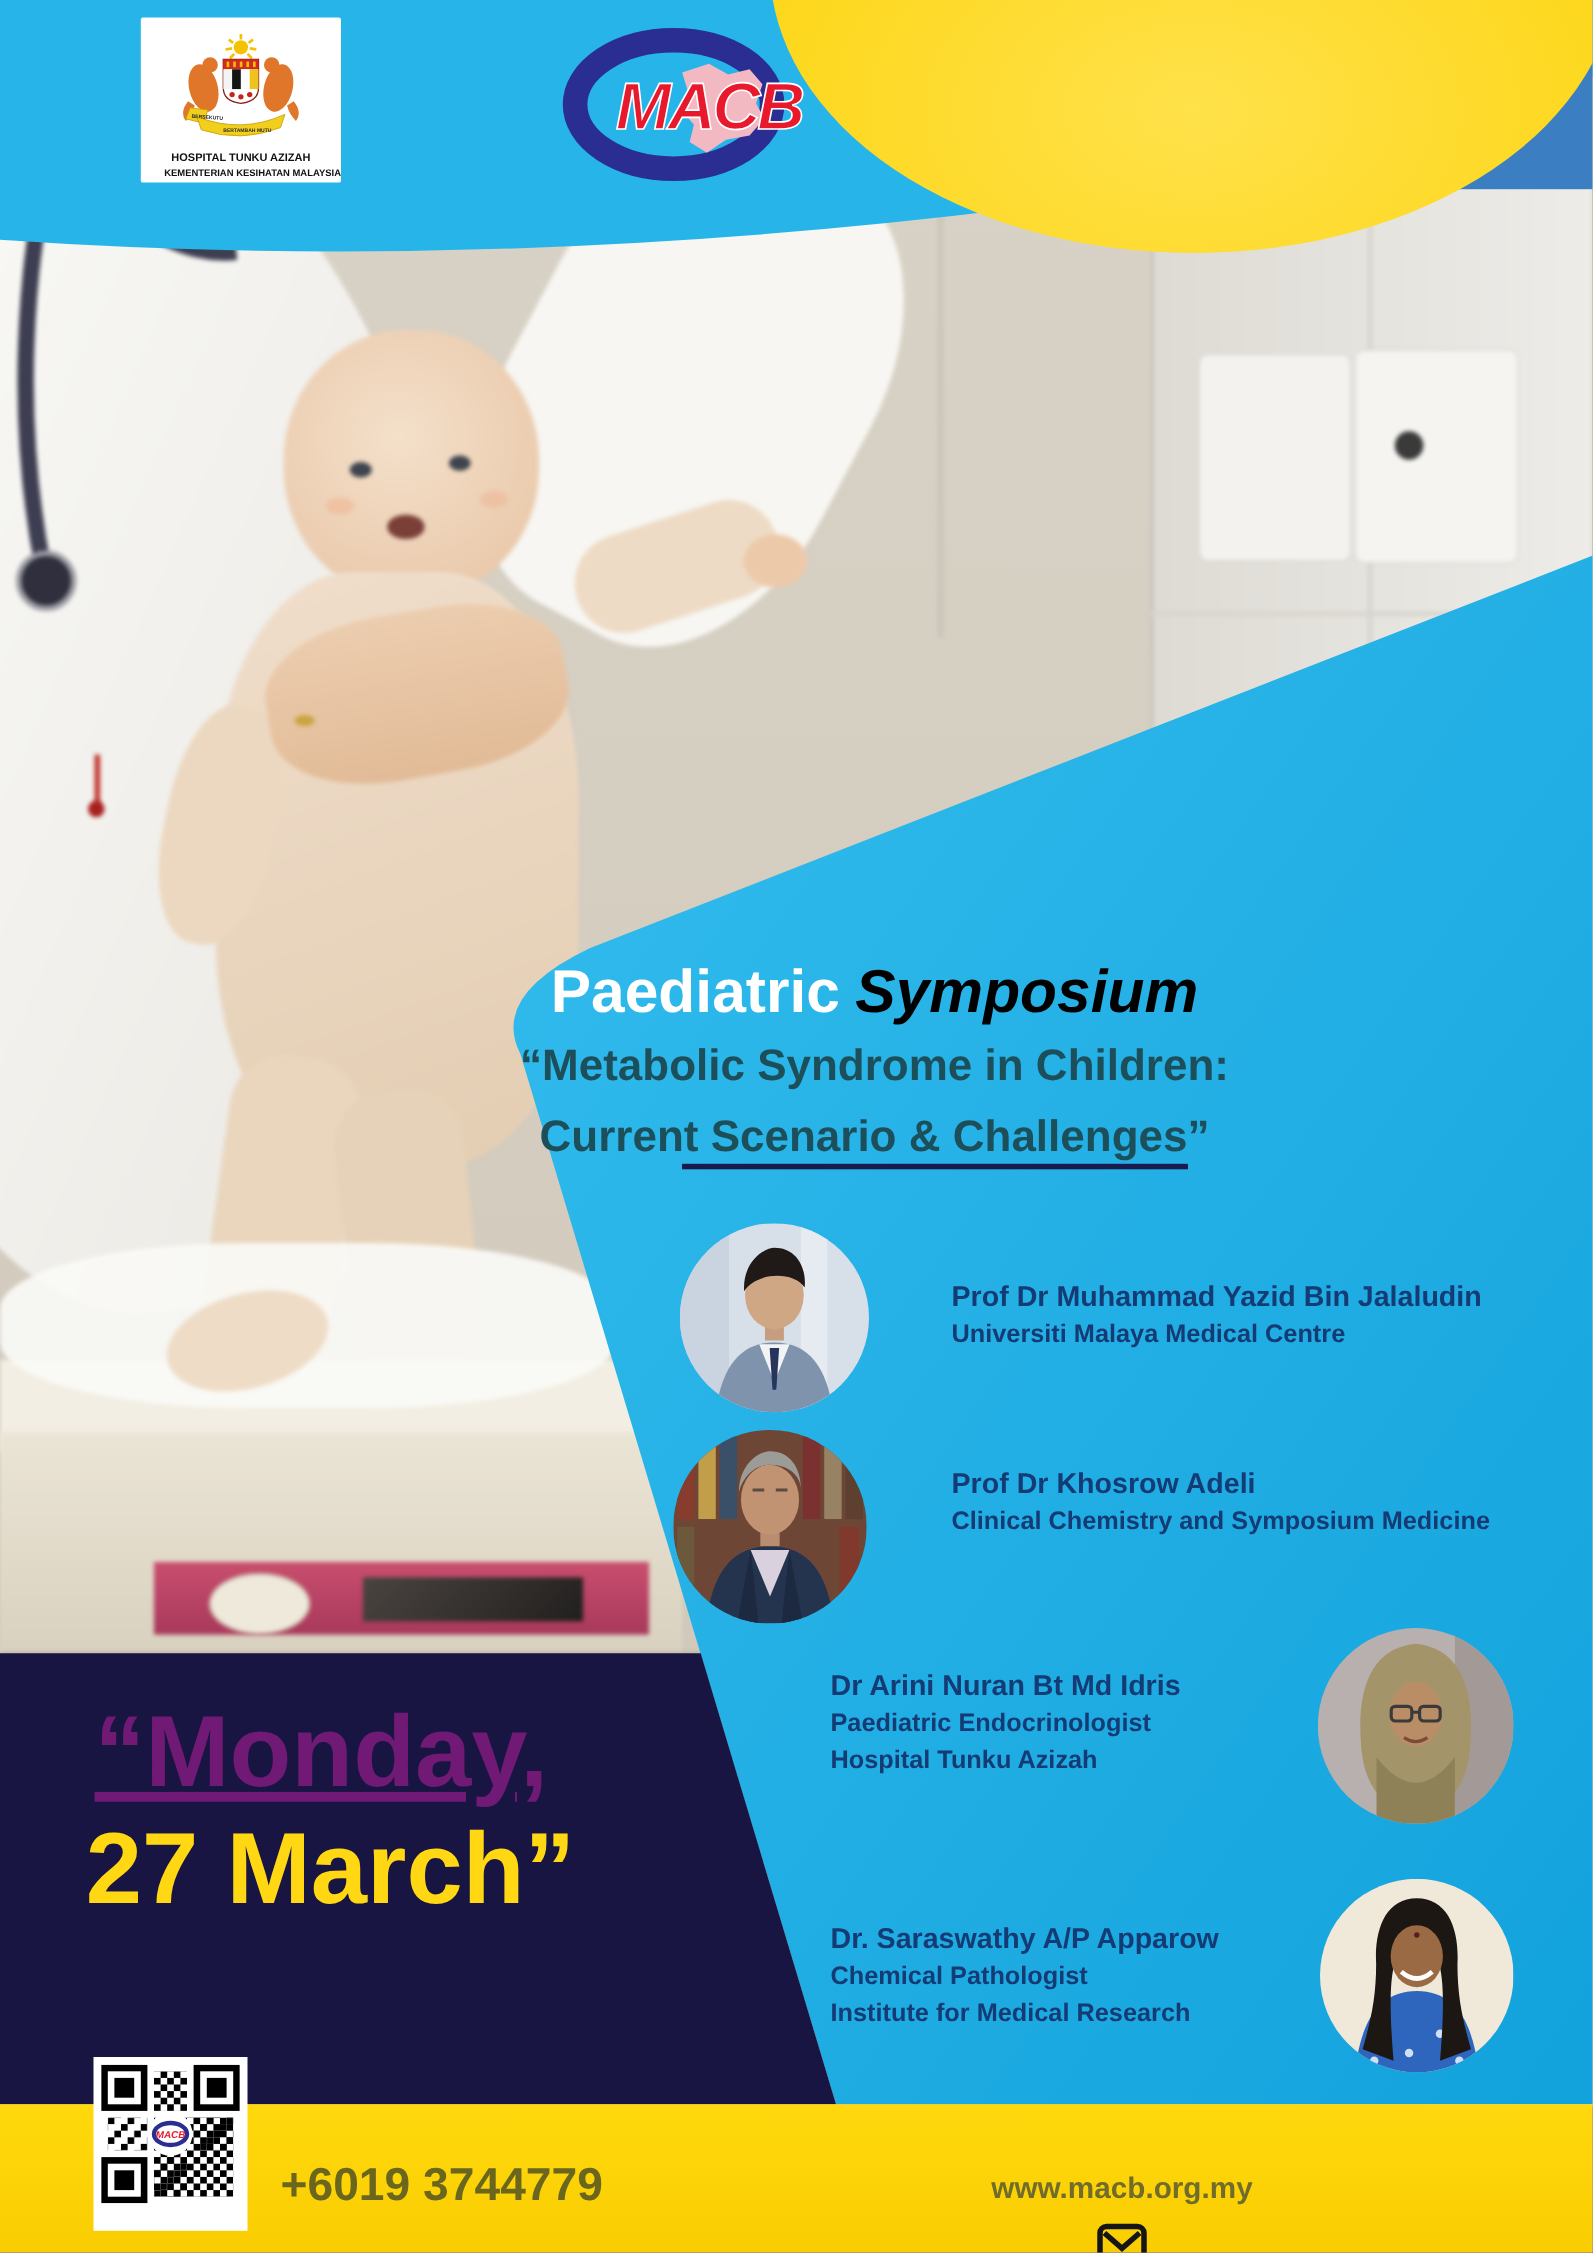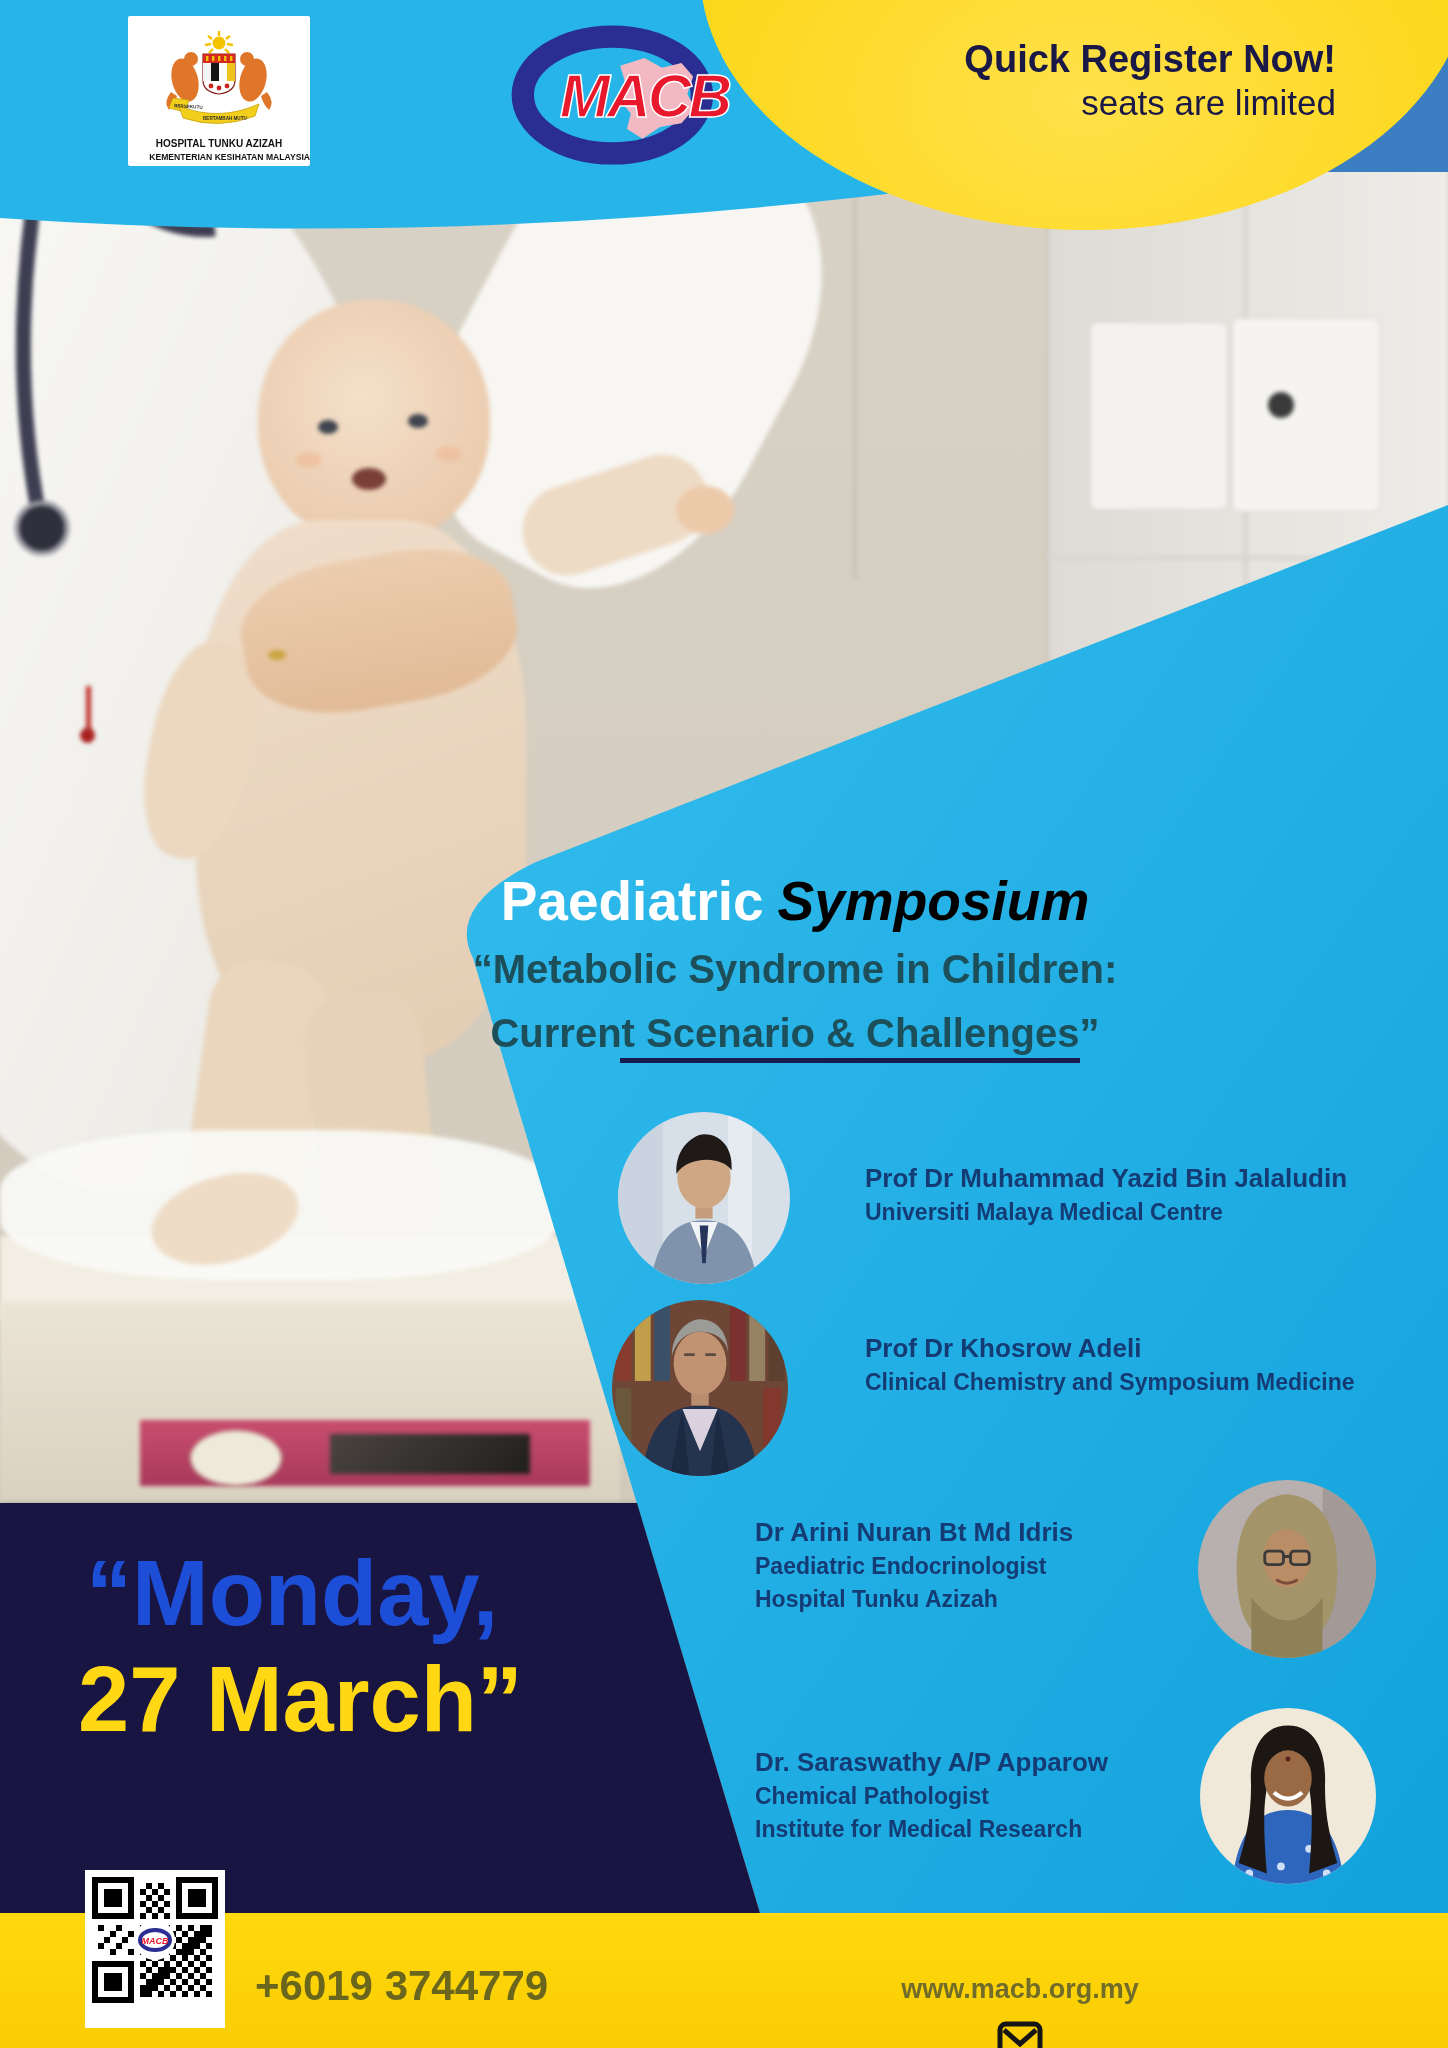--- a/index.html
+++ b/index.html
@@ -82,21 +82,21 @@
   .sp1-tx{left:865px;top:1160px;width:540px;}
   .sp2-av{left:612px;top:1300px;width:176px;height:176px;}
   .sp2-tx{left:865px;top:1330px;width:560px;}
   .sp3-av{left:1198px;top:1480px;width:178px;height:178px;}
   .sp3-tx{left:755px;top:1514px;width:440px;}
   .sp4-av{left:1200px;top:1708px;width:176px;height:176px;}
   .sp4-tx{left:755px;top:1744px;width:440px;}
 
   
   .date-block{left:78px;top:1540px;width:560px;z-index:4;font-weight:bold;font-size:92px;line-height:106px;}
-  .date-l1{position:static;display:block;color:#1d4ed8;padding-left:8px;}
+  .date-l1{position:static;display:block;color:#701a75;padding-left:8px;text-decoration:underline;}
   .date-l2{position:static;display:block;color:#ffd813;}
 
   
   .qr-box{left:85px;top:1870px;width:140px;height:158px;background:#fff;z-index:6;}
   .qr-box svg{left:7px;top:7px;}
   .footer-phone{left:255px;top:1962px;font-size:42px;font-weight:bold;color:#6b661d;z-index:6;}
   .footer-contacts{left:700px;top:1974px;width:640px;display:flex;align-items:center;gap:16px;z-index:6;flex-direction:column;}
   .footer-contacts>*{position:static;}
   .footer-site,.footer-mail{font-size:27px;font-weight:bold;color:#716c2a;}
 </style>
@@ -217,24 +217,20 @@
   </div>
 
   <div class="macb-logo">
     <svg width="250" height="146" viewBox="0 0 250 150">
       <ellipse cx="112" cy="75" rx="92" ry="60" fill="none" stroke="#2a2e92" stroke-width="23"></ellipse>
       <path d="M120,45 l25,-8 18,10 20,-5 12,14 -6,18 8,14 -14,16 -22,4 -18,12 -16,-10 4,-16 -10,-12 6,-14 Z" fill="#f2b9c3"></path>
       <text x="58" y="98" font-size="62" font-weight="bold" font-style="italic" letter-spacing="-3" fill="#e8192c" stroke="#ffffff" stroke-width="1.5">MACB</text>
     </svg>
   </div>
 
-  <div class="badge">
-    <span class="badge-l1">Quick Register Now!</span>
-    <span class="badge-l2">seats are limited</span>
-  </div>
 
   <div class="title-block">
     <div class="title-line">
       <span class="title-white">Paediatric</span>
       <span class="title-navy">Symposium</span>
     </div>
     <span class="subtitle">“Metabolic Syndrome in Children:</span>
     <span class="subtitle">Current Scenario &amp; Challenges”</span>
   </div>
   <div class="underline"></div>

